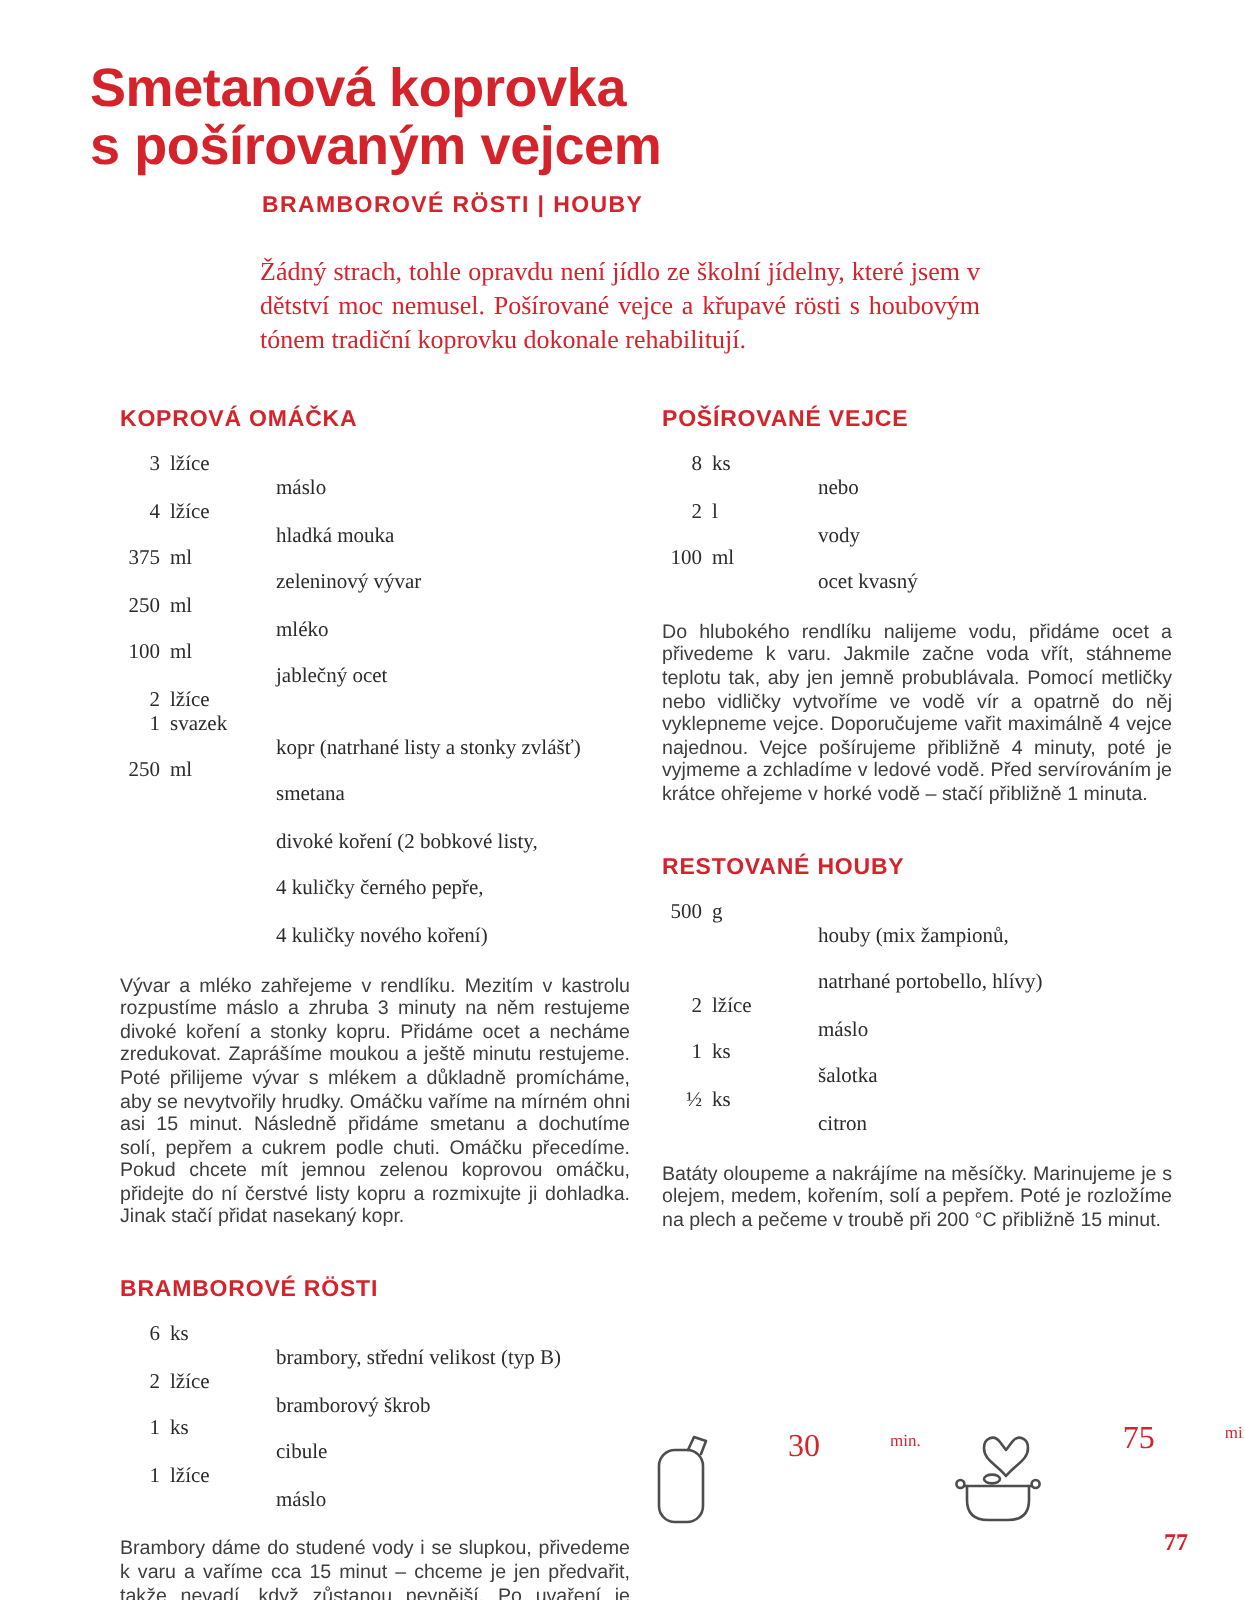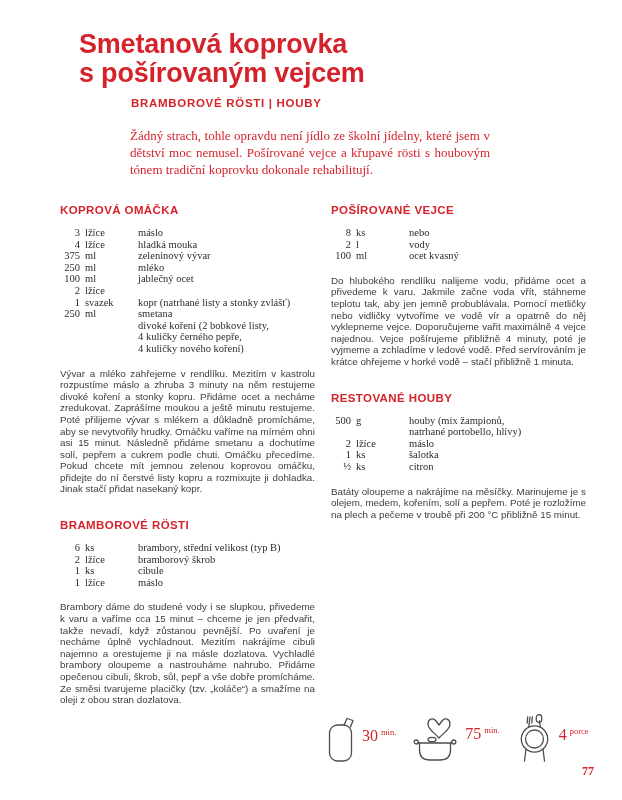--- a/index.html
+++ b/index.html
@@ -1,42 +1,42 @@
 <!DOCTYPE html>
 <html><head>
 <meta charset="utf-8">
 <style>
   html,body { margin:0; padding:0; }
   .page {
     position:relative; width:622px; height:800px; background:#ffffff;
     font-family:"Liberation Sans", sans-serif; overflow:hidden;
     --red:#d5232b; --ink:#3d3d3d; --serif-ink:#2b2b2b;
   }
-  .title { margin:0; padding:30px 0 0 79px; color:var(--red);
+  .title { margin:0; padding:30px 0 0 45px; color:var(--red);
     font-size:27px; line-height:29px; font-weight:bold; letter-spacing:-0.2px; }
   .subtitle { margin:9px 0 0 131px; color:var(--red);
     font-size:11.5px; font-weight:bold; letter-spacing:0.7px; }
   .intro { margin:18px 0 0 130px; width:360px; color:var(--red);
     font-family:"Liberation Serif", serif; font-size:13px; line-height:17px;
     text-align:justify; }
   .columns { display:flex; margin:26px 0 0 60px; gap:16px; }
   .col { width:255px; }
   .section-heading { color:var(--red); font-size:11.5px; font-weight:bold;
     letter-spacing:0.4px; margin:0 0 11px 0; }
   .ingredients { font-family:"Liberation Serif", serif; font-size:10.5px;
     line-height:11.6px; color:var(--serif-ink); margin:0 0 13px 0; }
   .ing-row { display:flex; }
   .ing-qty { width:20px; text-align:right; flex:none; }
   .ing-unit { width:53px; margin-left:5px; flex:none; }
-  .ing-name { flex:1; }
+  .ing-name { flex:1;margin-top:12px; }
   .instructions { font-size:9.8px; line-height:11.6px; color:var(--ink);
     text-align:justify; margin:0 0 24px 0; }
   .footer-info { position:absolute; left:326px; top:712px; display:flex;
     align-items:flex-end; }
-  .info-item { display:flex; align-items:center; margin-right:17px; }
+  .info-item { display:flex; align-items:flex-start; margin-right:17px;gap:32px; }
   .info-icon { flex:none; }
   .info-num { font-family:"Liberation Serif", serif; font-size:16px;
     color:var(--red); margin:0 0 9px 7px; line-height:1; }
   .info-unit { font-family:"Liberation Serif", serif; font-size:8.5px;
     color:var(--red); margin:0 0 16px 3px; line-height:1; }
   .page-number { position:absolute; left:582px; top:764px; color:var(--red);
     font-family:"Liberation Serif", serif; font-weight:bold; font-size:12px; }
   svg.icon { stroke:#4d4d4d; stroke-width:1.3; fill:none;
     stroke-linecap:round; stroke-linejoin:round; }
 </style>

